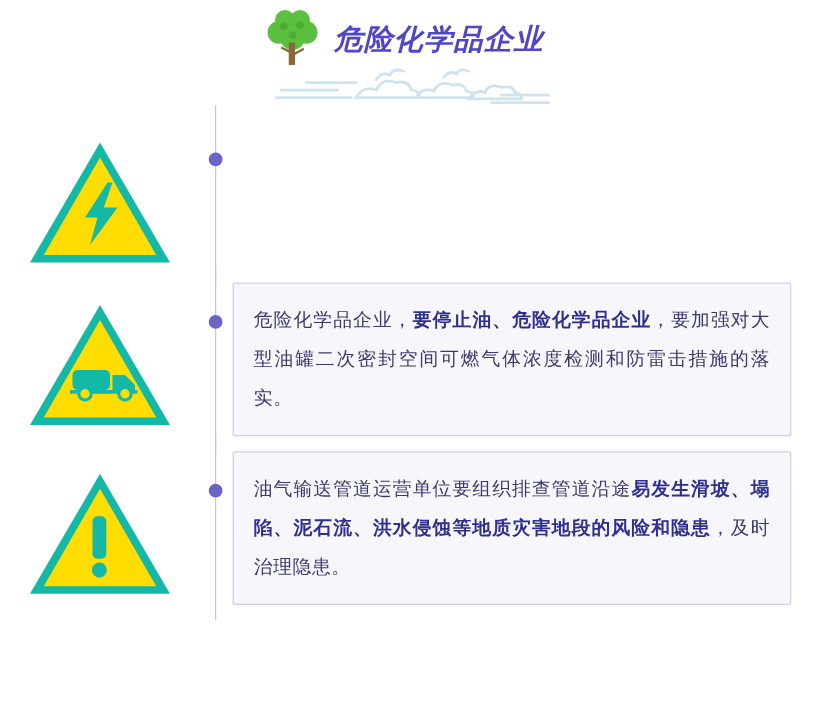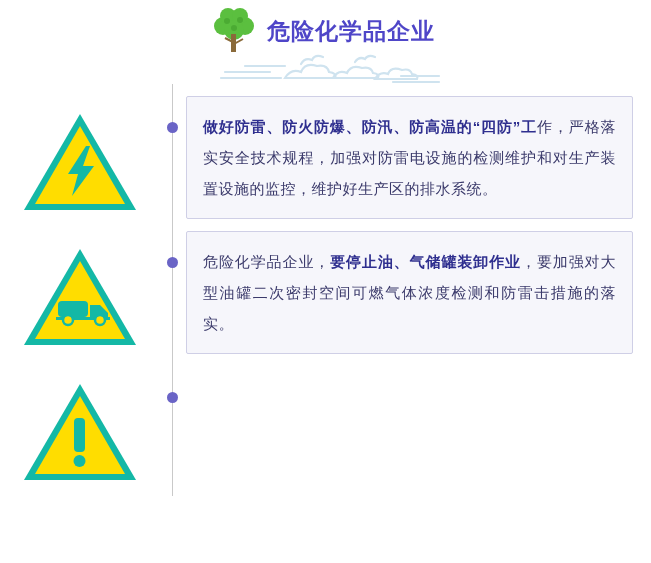--- a/index.html
+++ b/index.html
@@ -15,20 +15,21 @@
     overflow: hidden;
   }
 
   
   .header {
     position: absolute;
     left: 0;
     top: 0;
     width: 651px;
     height: 92px;
+    font-style: italic;
   }
   .header-inner {
     position: absolute;
     left: 205px;
     top: 8px;
     display: flex;
     align-items: flex-start;
   }
   .tree-icon {
     width: 58px;
@@ -194,25 +195,20 @@
         <svg class="glyph" viewBox="0 0 120 104" xmlns="http://www.w3.org/2000/svg">
           <polygon points="60,4 116,100 4,100" fill="#14b8a6"></polygon>
           <polygon points="60,16 105,94 15,94" fill="#ffdd00"></polygon>
           <polygon points="66,36 48,64 58,64 52,86 74,56 63,56 70,36" fill="#14b8a6"></polygon>
         </svg>
       </div>
     </div>
     <div class="connector">
       <div class="vline"></div>
       <div class="dot"></div>
-    </div>
-    <div class="card">
-      <p>
-        <span class="em">做好防雷、防火防爆、防汛、防高温的“四防”工</span><span class="plain">作，严格落实安全技术规程，加强对防雷电设施的检测维护和对生产装置设施的监控，维护好生产区的排水系统。</span>
-      </p>
     </div>
   </div>
 
   <div class="row row-2">
     <div class="sign-cell">
       <div class="sign">
         <svg class="glyph" viewBox="0 0 120 104" xmlns="http://www.w3.org/2000/svg">
           <polygon points="60,4 116,100 4,100" fill="#14b8a6"></polygon>
           <polygon points="60,16 105,94 15,94" fill="#ffdd00"></polygon>
           <g fill="#14b8a6">
@@ -230,35 +226,40 @@
           </g>
         </svg>
       </div>
     </div>
     <div class="connector">
       <div class="vline"></div>
       <div class="dot"></div>
     </div>
     <div class="card">
       <p>
-        <span class="plain">危险化学品企业，</span><span class="em">要停止油、气储罐装卸作业</span><span class="plain">，要加强对大型油罐二次密封空间可燃气体浓度检测和防雷击措施的落实。</span>
+        <span class="plain">危险化学品企业，</span><span class="em">要停止油、危险化学品企业</span><span class="plain">，要加强对大型油罐二次密封空间可燃气体浓度检测和防雷击措施的落实。</span>
       </p>
     </div>
   </div>
 
   <div class="row row-3">
     <div class="sign-cell">
       <div class="sign">
         <svg class="glyph" viewBox="0 0 120 104" xmlns="http://www.w3.org/2000/svg">
           <polygon points="60,4 116,100 4,100" fill="#14b8a6"></polygon>
           <polygon points="60,16 105,94 15,94" fill="#ffdd00"></polygon>
           <rect x="54" y="38" width="11" height="34" rx="4" fill="#14b8a6"></rect>
           <circle cx="59.5" cy="81" r="6" fill="#14b8a6"></circle>
         </svg>
       </div>
     </div>
     <div class="connector">
       <div class="vline"></div>
       <div class="dot"></div>
     </div>
+    <div class="card">
+      <p>
+        <span class="plain">油气输送管道运营单位要组织排查管道沿途</span><span class="em">易发生滑坡、塌陷、泥石流、洪水侵蚀等地质灾害地段的风险和隐患</span><span class="plain">，及时治理隐患。</span>
+      </p>
+    </div>
   </div>
 
 </div>
 
 </body></html>

